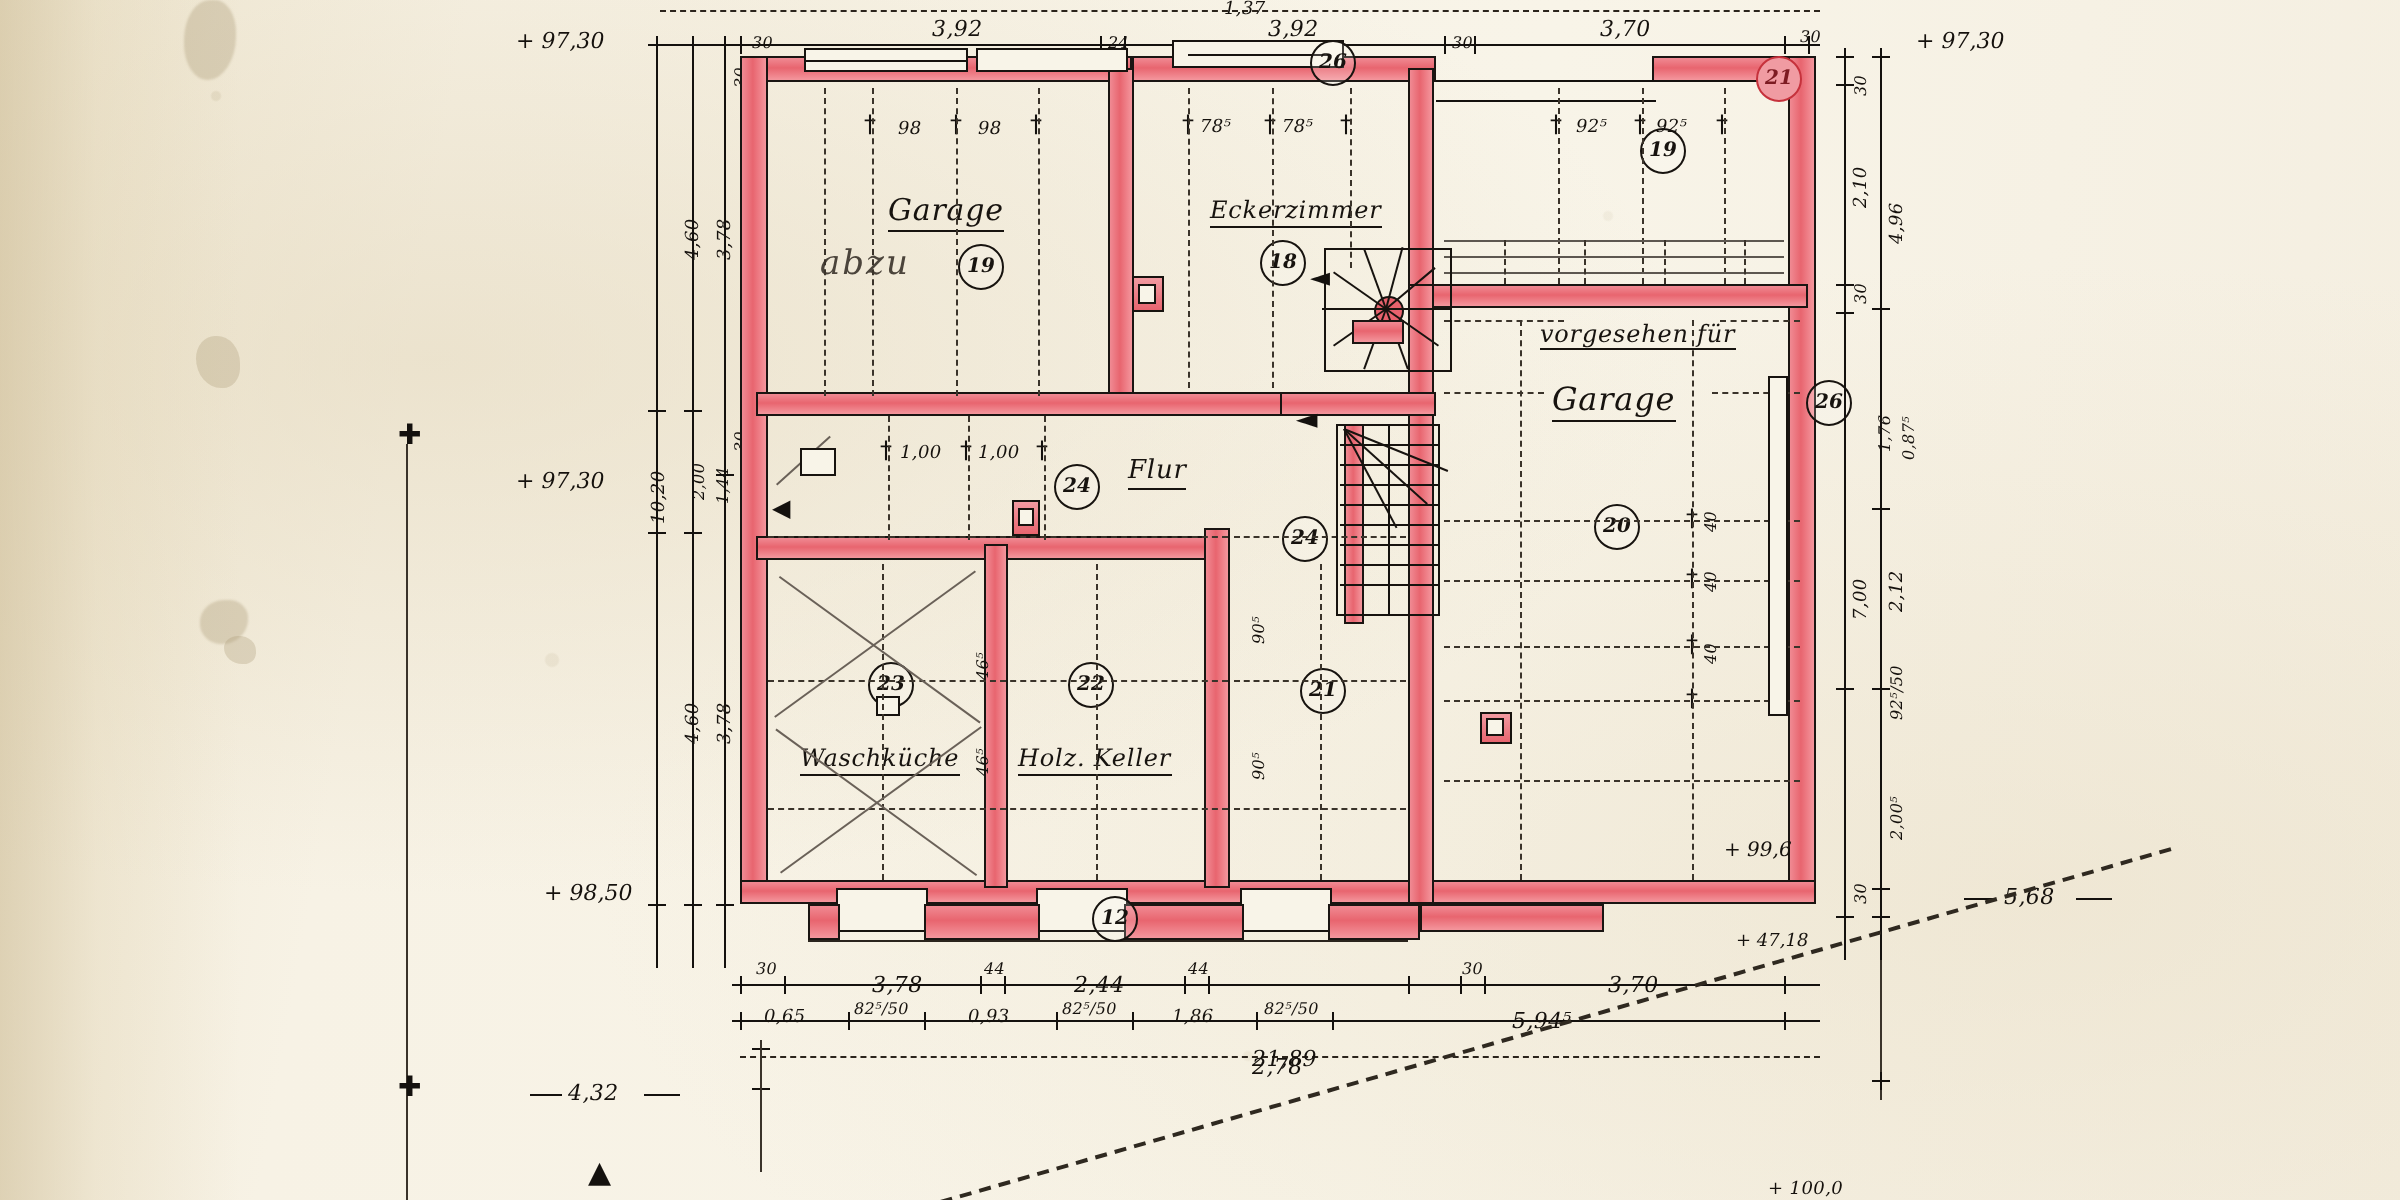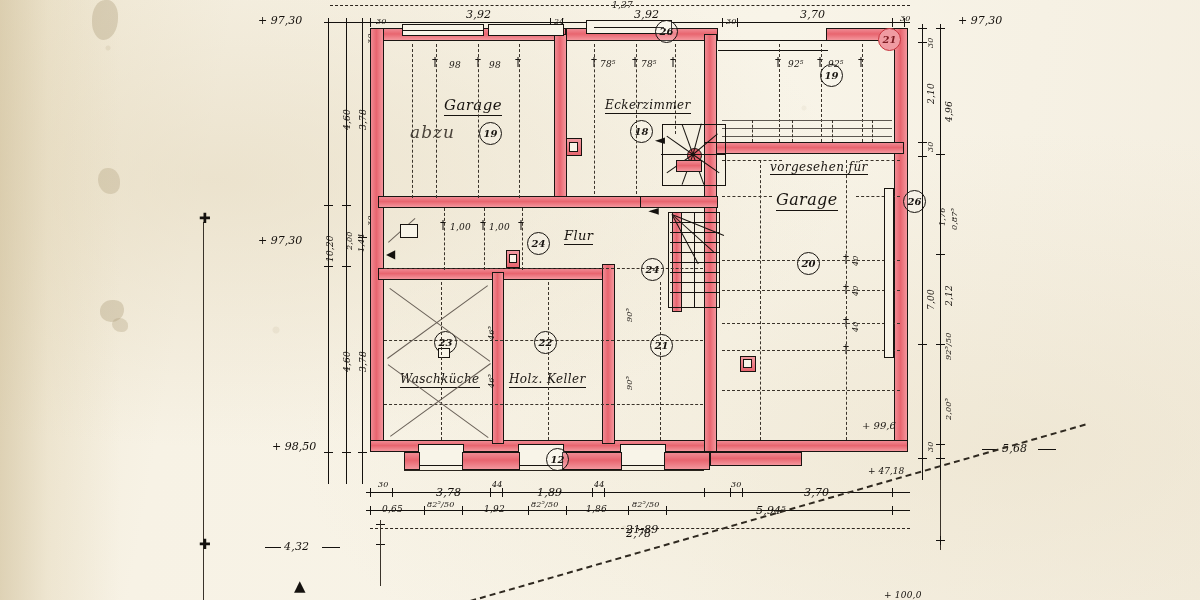--- a/index.html
+++ b/index.html
@@ -407,29 +407,29 @@
 <div class="elev" style="left:862px;top:420px;font-size:10px;">+ 99,6</div>
 <div class="elev" style="left:868px;top:466px;font-size:9px;">+ 47,18</div>
 
 <div class="ink hl" style="left:370px;top:492px;width:540px;"></div>
 <div class="ink hl" style="left:370px;top:510px;width:540px;"></div>
 <div class="dimline dash" style="left:370px;top:528px;width:540px;"></div>
 
 <div class="dim xs" style="left:378px;top:480px;">30</div>
 <div class="dim" style="left:436px;top:486px;">3,78</div>
 <div class="dim xs" style="left:492px;top:480px;">44</div>
-<div class="dim" style="left:537px;top:486px;">1,89</div>
+<div class="dim" style="left:537px;top:486px;">2,44</div>
 <div class="dim xs" style="left:594px;top:480px;">44</div>
 <div class="dim" style="left:626px;top:486px;margin-top:41px;">2,78</div>
 <div class="dim xs" style="left:731px;top:480px;">30</div>
 <div class="dim" style="left:804px;top:486px;">3,70</div>
 
 <div class="dim sm" style="left:382px;top:504px;">0,65</div>
 <div class="dim xs" style="left:427px;top:500px;line-height:9px;width:26px;white-space:normal;text-align:center;">82⁵/50</div>
-<div class="dim sm" style="left:484px;top:504px;">1,92</div>
+<div class="dim sm" style="left:484px;top:504px;">0,93</div>
 <div class="dim xs" style="left:531px;top:500px;line-height:9px;width:26px;white-space:normal;text-align:center;">82⁵/50</div>
 <div class="dim sm" style="left:586px;top:504px;">1,86</div>
 <div class="dim xs" style="left:632px;top:500px;line-height:9px;width:26px;white-space:normal;text-align:center;">82⁵/50</div>
 <div class="dim" style="left:756px;top:504px;">5,94⁵</div>
 <div class="dim" style="left:626px;top:523px;">21,89</div>
 
 <div class="arrowcross" style="left:366px;top:488px;"></div>
 <div class="arrowcross" style="left:388px;top:488px;"></div>
 <div class="arrowcross" style="left:486px;top:488px;"></div>
 <div class="arrowcross" style="left:498px;top:488px;"></div>

